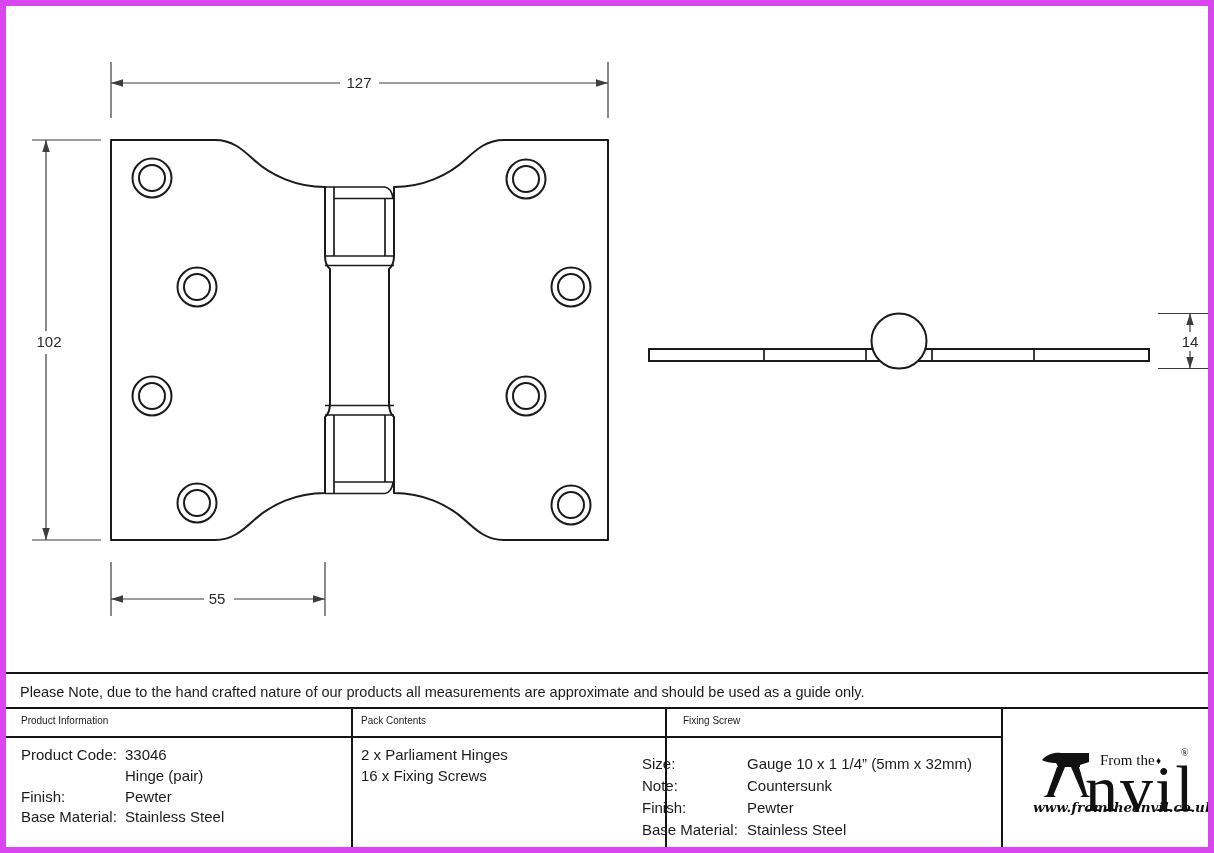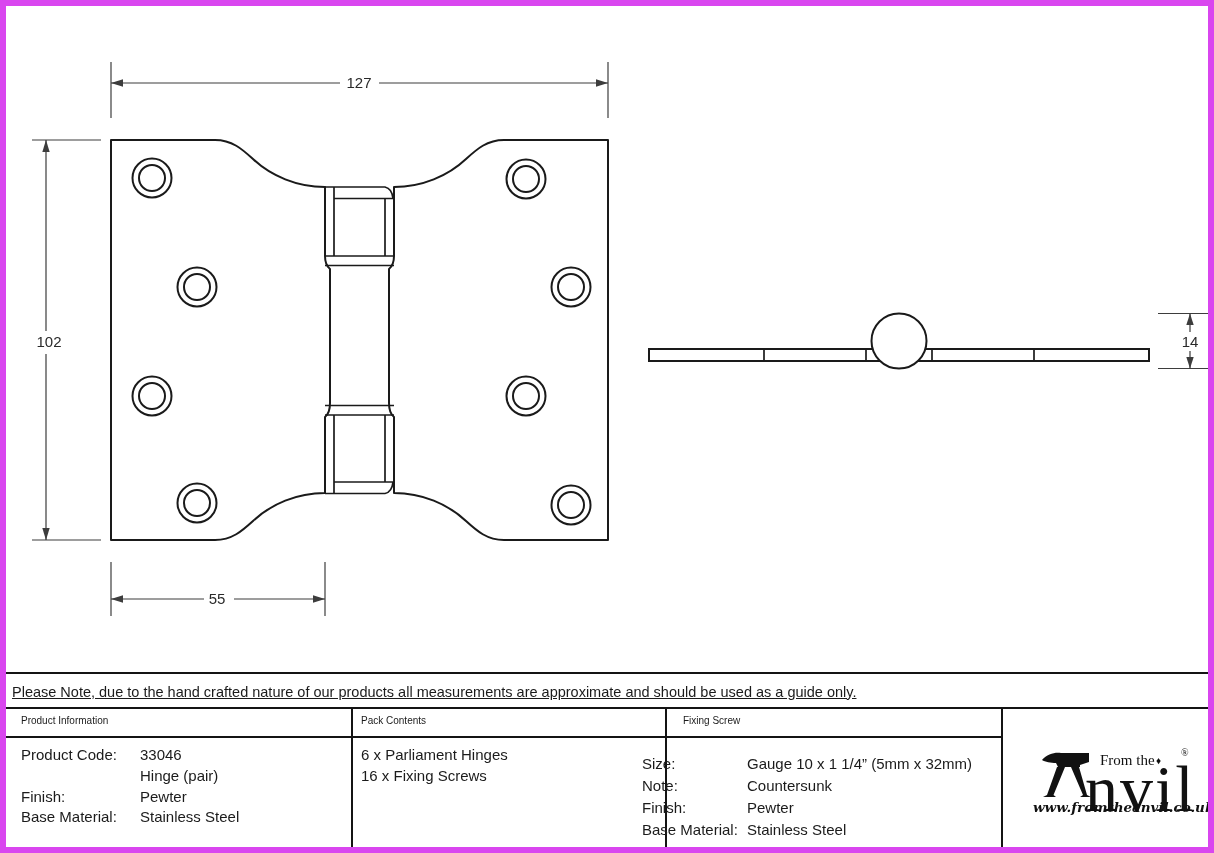--- a/index.html
+++ b/index.html
@@ -14,31 +14,31 @@
     overflow:hidden;
   }
   .drawing-svg{position:absolute;left:0;top:0;}
   
   .note-row{
     position:absolute;left:0;top:666px;width:1210px;height:35px;
     border-top:2px solid #141414;
     display:flex;align-items:center;
     font-size:14.5px;
   }
-  .note-row span{padding-left:6px;text-decoration:underline;}
+  .note-row span{padding-left:14px;}
   
   .spec-table{
     position:absolute;left:0;top:701px;width:1210px;height:148px;
     border-top:2px solid #141414;box-sizing:border-box;
   }
   .vdiv{position:absolute;top:0;width:2px;height:148px;background:#141414;}
   .hdr-line{position:absolute;left:0;top:27px;width:997px;height:2px;background:#141414;}
   .cell-hdr{position:absolute;top:6px;font-size:10px;}
   .tcol{position:absolute;font-size:15px;}
-  .trow{display:flex;line-height:20.8px;gap:15px;}
+  .trow{display:flex;line-height:20.8px;}
   .trow3{display:flex;line-height:22px;}
   .tlabel{width:104px;flex:0 0 104px;}
   .tlabel3{width:105px;flex:0 0 105px;}
   .tvalue{white-space:nowrap;}
   .pitem{line-height:20.8px;white-space:nowrap;}
   
   .logo-cell{position:absolute;left:997px;top:0;width:236px;height:148px;}
   .logo-box{position:absolute;left:0;top:0;width:213px;height:148px;}
   .from-the{position:absolute;left:97px;top:43px;font-family:"Liberation Serif",serif;font-size:15px;color:#111;}
   .logo-diamond{position:absolute;left:153px;top:46px;font-size:10px;color:#111;}
@@ -175,21 +175,21 @@
           <span class="tvalue">Pewter</span>
         </div>
         <div class="trow">
           <span class="tlabel">Base Material:</span>
           <span class="tvalue">Stainless Steel</span>
         </div>
       </div>
 
     <div class="cell-hdr" style="left:355px">Pack Contents</div>
     <div class="tcol" style="left:355px;top:36px;width:296px">
-        <div class="pitem">6 x Parliament Hinges</div>
+        <div class="pitem">2 x Parliament Hinges</div>
         <div class="pitem">16 x Fixing Screws</div>
       </div>
 
     <div class="cell-hdr" style="left:677px">Fixing Screw</div>
     <div class="tcol" style="left:636px;top:44px;width:312px">
         <div class="trow3">
           <span class="tlabel3">Size:</span>
           <span class="tvalue">Gauge 10 x 1 1/4” (5mm x 32mm)</span>
         </div>
         <div class="trow3">

